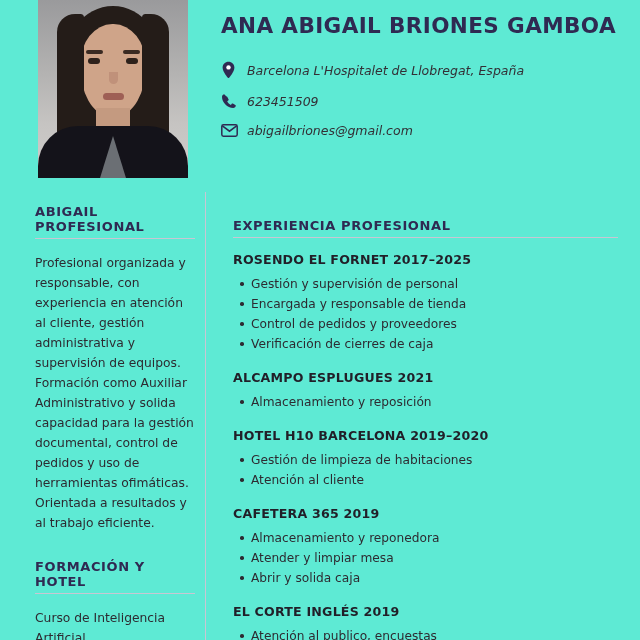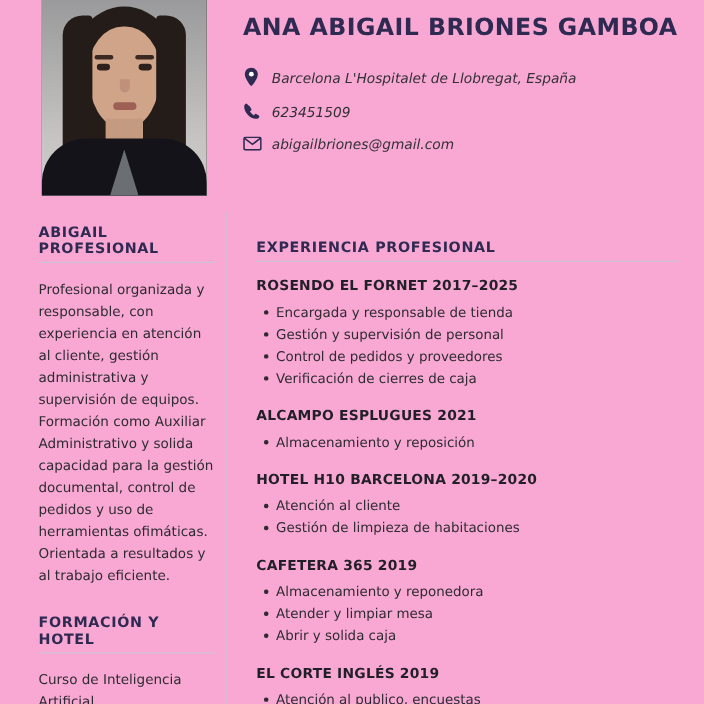--- a/index.html
+++ b/index.html
@@ -10,21 +10,21 @@
   body {
     width: 640px;
     height: 640px;
     overflow: hidden;
     font-family: "DejaVu Sans", sans-serif;
   }
   #page {
     position: relative;
     width: 640px;
     height: 640px;
-    background: #f9a8d4;
+    background: #5eead4;
     overflow: hidden;
   }
 
   
   .header {
     display: flex;
     align-items: flex-start;
     padding: 0;
     height: 178px;
   }
@@ -332,35 +332,35 @@
     </div>
 
     <div class="divider"></div>
 
     <div class="col-right">
       <div class="sec-title">EXPERIENCIA PROFESIONAL</div>
       <div class="sec-rule"></div>
 
       <div class="job-title first">ROSENDO EL FORNET 2017–2025</div>
       <ul class="bullets">
+        <li>Gestión y supervisión de personal</li>
         <li>Encargada y responsable de tienda</li>
-        <li>Gestión y supervisión de personal</li>
         <li>Control de pedidos y proveedores</li>
         <li>Verificación de cierres de caja</li>
       </ul>
 
       <div class="job-title">ALCAMPO ESPLUGUES 2021</div>
       <ul class="bullets">
         <li>Almacenamiento y reposición</li>
       </ul>
 
       <div class="job-title">HOTEL H10 BARCELONA 2019–2020</div>
       <ul class="bullets">
+        <li>Gestión de limpieza de habitaciones</li>
         <li>Atención al cliente</li>
-        <li>Gestión de limpieza de habitaciones</li>
       </ul>
 
       <div class="job-title">CAFETERA 365 2019</div>
       <ul class="bullets">
         <li>Almacenamiento y reponedora</li>
         <li>Atender y limpiar mesa</li>
         <li>Abrir y solida caja</li>
       </ul>
 
       <div class="job-title">EL CORTE INGLÉS 2019</div>

